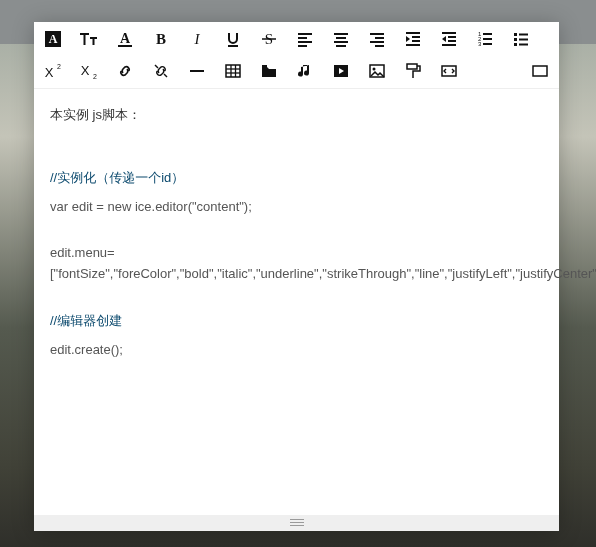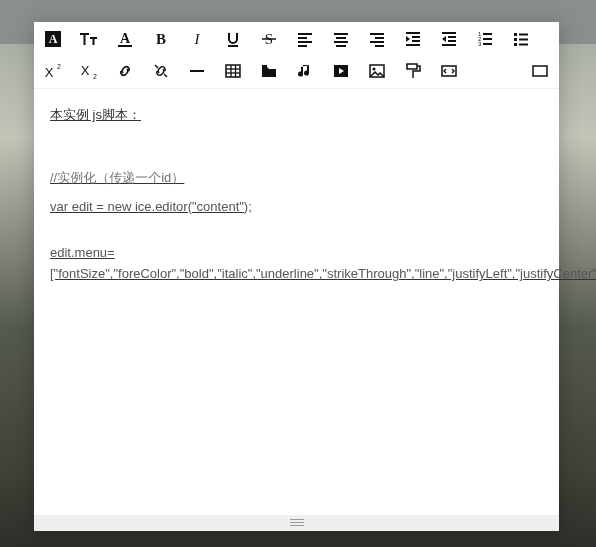--- a/index.html
+++ b/index.html
@@ -54,26 +54,25 @@
   }
   .tool svg { display: block; }
   .spacer { flex: 1; }
   .content {
     padding: 16px 16px 30px 16px;
     font-size: 13px;
     line-height: 1.6;
     color: #333;
     min-height: 380px;
     background: #fff;
-    text-decoration: underline;
   }
   .content p { margin: 0 0 8px 0; }
   .content .gap { height: 34px; }
   .content .gap-sm { height: 18px; }
-  .comment { color: #737373; }
+  .comment { color: #0c4a6e; }
   .code { color: #555; }
   .footer {
     background: #efefef;
     height: 16px;
     display: flex;
     align-items: center;
     justify-content: center;
   }
   .drag {
     width: 14px;
@@ -281,20 +280,22 @@
     </div>
 
     <div class="content">
       <p>本实例 js脚本：</p>
       <div class="gap"></div>
       <p class="comment">//实例化（传递一个id）</p>
       <p class="code">var edit = new ice.editor("content");</p>
       <div class="gap-sm"></div>
       <p class="code">edit.menu=["fontSize","foreColor","bold","italic","underline","strikeThrough","line","justifyLeft","justifyCenter","justifyRight","line","table","insertImage"];</p>
       <div class="gap-sm"></div>
+      <p class="comment">//编辑器创建</p>
+      <p class="code">edit.create();</p>
     </div>
 
     <div class="footer">
       <div class="drag">
         <div></div>
           <div></div>
           <div></div>
       </div>
     </div>
 

